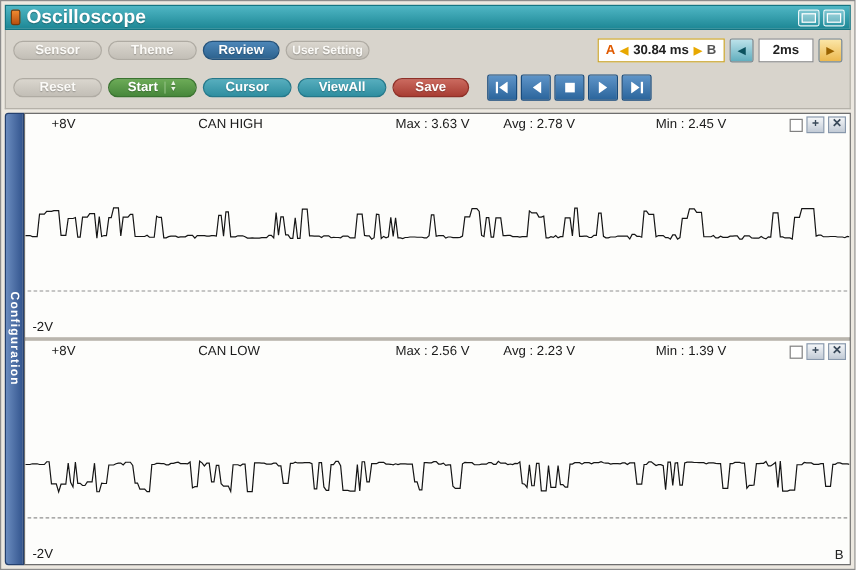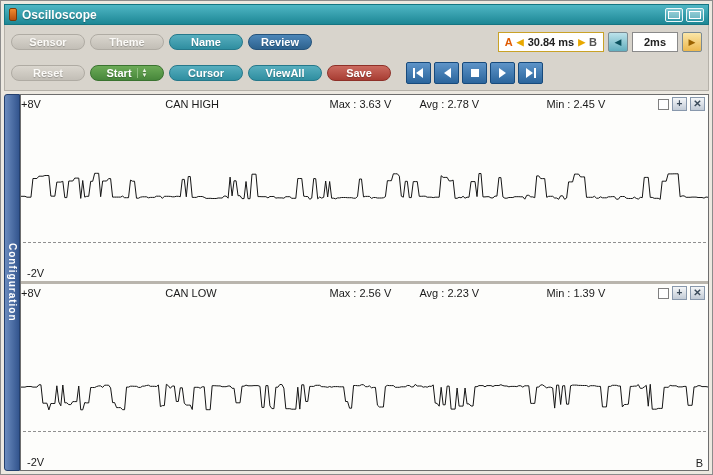--- a/index.html
+++ b/index.html
@@ -5,21 +5,21 @@
   *{box-sizing:border-box;margin:0;padding:0}
   html,body{width:713px;height:475px;overflow:hidden;background:#fff;
     font-family:"Liberation Sans",sans-serif;}
   .window{width:713px;height:475px;background:#ECE8E0;border:1px solid #8C8C8C;
     padding:3px;display:flex;flex-direction:column;}
   
   .titlebar{height:21px;flex:0 0 21px;background:linear-gradient(#4FB6C4,#1D8795);
     display:flex;align-items:center;padding:0 4px;gap:5px;border:1px solid #157582;}
   .title-icon{width:8px;height:13px;background:linear-gradient(#F08A30,#B85010);
     border:1px solid #7A3A08;border-radius:2px;}
-  .title-text{color:#fff;font-weight:bold;font-size:12px;flex:1;
+  .title-text{color:#fff;font-weight:bold;font-size:16px;flex:1;
     text-shadow:0 1px 1px rgba(0,0,0,.3);}
   .title-btns{display:flex;gap:3px;}
   .tbtn{width:18px;height:14px;background:linear-gradient(#7FC6D2,#2F97A6);
     border:1px solid #EAF6F8;border-radius:2px;cursor:pointer;}
   .tbtn::after{content:"";display:block;margin:2px;height:6px;border:1px solid #fff;
     background:rgba(255,255,255,.25);}
   
   .toolbar{flex:0 0 66px;background:#D8D4CC;border:1px solid #B5B1A9;border-top:none;
     padding:4px 6px;display:flex;flex-direction:column;justify-content:space-between;}
   .trow{display:flex;align-items:center;gap:5px;height:26px;}
@@ -54,21 +54,21 @@
   .main{flex:1;display:flex;margin-top:3px;min-height:0;}
   .side-tab{flex:0 0 16px;background:linear-gradient(90deg,#6A8BBE,#33558E);
     border:1px solid #24406E;border-radius:3px 0 0 3px;color:#fff;cursor:pointer;
     display:flex;align-items:center;justify-content:center;}
   .side-tab span{writing-mode:vertical-rl;font-size:10px;font-weight:bold;letter-spacing:1px;}
   .panels{flex:1;display:flex;flex-direction:column;gap:3px;background:#B9B5AD;
     border:1px solid #6E6E6E;min-height:0;}
   .panel{flex:1;position:relative;background:#FDFDFB;overflow:hidden;}
   .wave{position:absolute;left:0;top:0;width:100%;height:100%;display:block;}
   .pl{position:absolute;top:3px;font-size:11px;color:#1A1A1A;white-space:nowrap;}
-  .pos-v{left:0;}
+  .pos-v{left:22px;}
   .pos-name{left:21%;}
   .pos-max{left:38.5%;margin-left:44px;}
   .pos-avg{left:58%;text-align:center;}
   .pos-min{left:76.5%;}
   .bottom-v{top:auto;bottom:2px;left:6px;margin-top:23px;}
   .controls{position:absolute;top:2px;right:3px;display:flex;gap:3px;align-items:center;}
   .chk{width:11px;height:11px;background:#fff;border:1px solid #808080;cursor:pointer;}
   .sq{width:15px;height:14px;font-size:10px;line-height:12px;text-align:center;cursor:pointer;
     color:#3A4A5A;background:linear-gradient(#F4F6F8,#C2CBD6);border:1px solid #8898AC;font-weight:bold;}
   .zero{position:absolute;left:2px;right:2px;top:79%;border-top:1px dashed #909090;}
@@ -85,22 +85,22 @@
     <span class="title-btns">
       <span class="tbtn"></span>
       <span class="tbtn"></span>
     </span>
   </div>
 
   <div class="toolbar">
     <div class="trow">
       <div class="btn b-gray w74">Sensor</div>
       <div class="btn b-gray w74">Theme</div>
-      <div class="btn b-teal w74">Name</div>
       <div class="btn b-blue w64">Review</div>
+      <div class="btn b-gray w70">User Setting</div>
       <div class="right-group">
         <div class="ab-box">
           <span class="ab-a">A</span>
           <span class="ab-arrow">◀</span>
           <span class="ab-time">30.84 ms</span>
           <span class="ab-arrow">▶</span>
           <span class="ab-b">B</span>
         </div>
         <div class="step-btn step-back">
           <span>◀</span>

